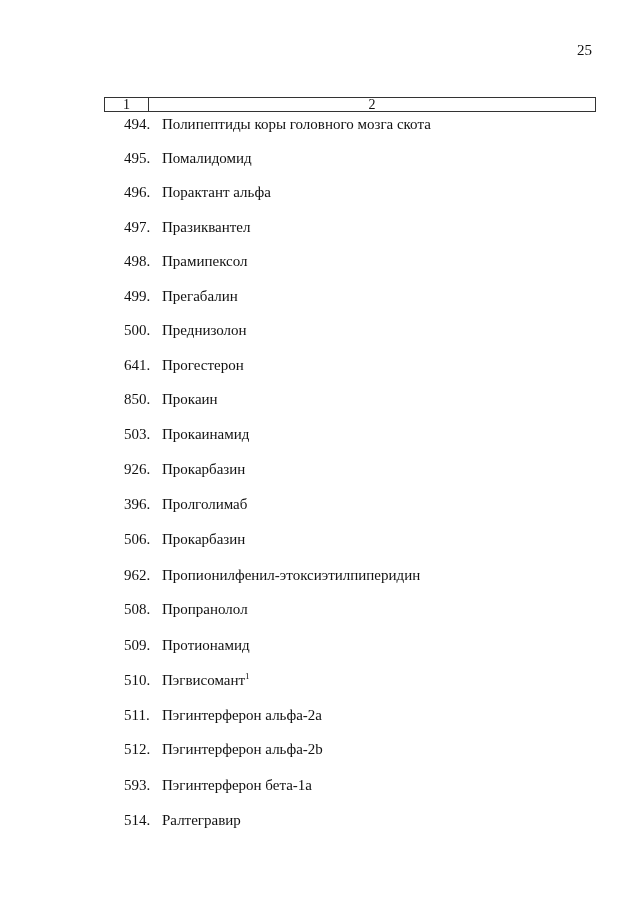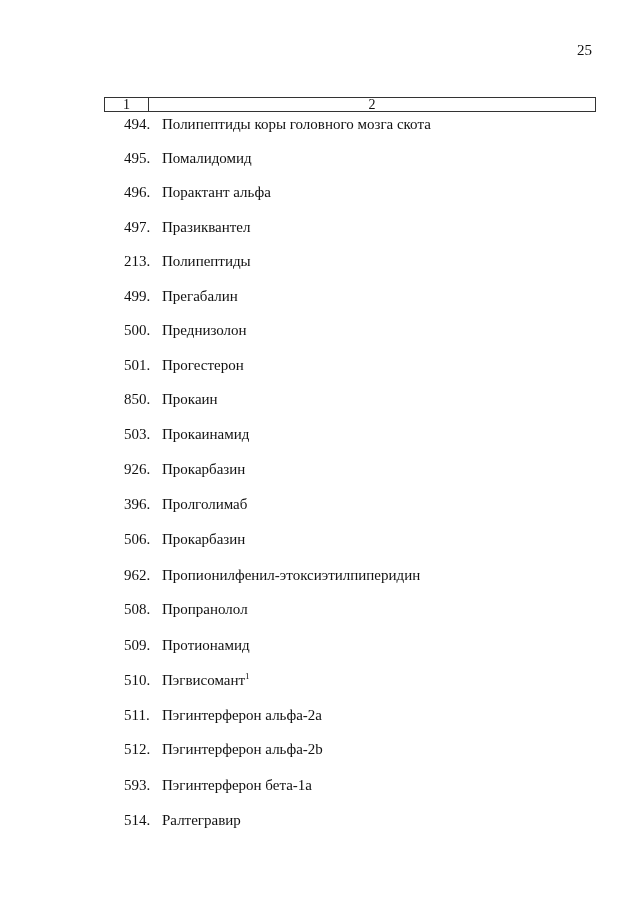--- a/index.html
+++ b/index.html
@@ -38,33 +38,33 @@
     </div>
     <div class="row" style="top: 184px;">
       <span class="num">496.</span>
       <span class="name"><span>Порактант альфа</span></span>
     </div>
     <div class="row" style="top: 219px;">
       <span class="num">497.</span>
       <span class="name"><span>Празиквантел</span></span>
     </div>
     <div class="row" style="top: 253px;">
-      <span class="num">213.</span>
-      <span class="name"><span>Полипептиды</span></span>
+      <span class="num">498.</span>
+      <span class="name"><span>Прамипексол</span></span>
     </div>
     <div class="row" style="top: 288px;">
       <span class="num">499.</span>
       <span class="name"><span>Прегабалин</span></span>
     </div>
     <div class="row" style="top: 322px;">
       <span class="num">500.</span>
       <span class="name"><span>Преднизолон</span></span>
     </div>
     <div class="row" style="top: 357px;">
-      <span class="num">501.</span>
+      <span class="num">641.</span>
       <span class="name"><span>Прогестерон</span></span>
     </div>
     <div class="row" style="top: 391px;">
       <span class="num">850.</span>
       <span class="name"><span>Прокаин</span></span>
     </div>
     <div class="row" style="top: 426px;">
       <span class="num">503.</span>
       <span class="name"><span>Прокаинамид</span></span>
     </div>

